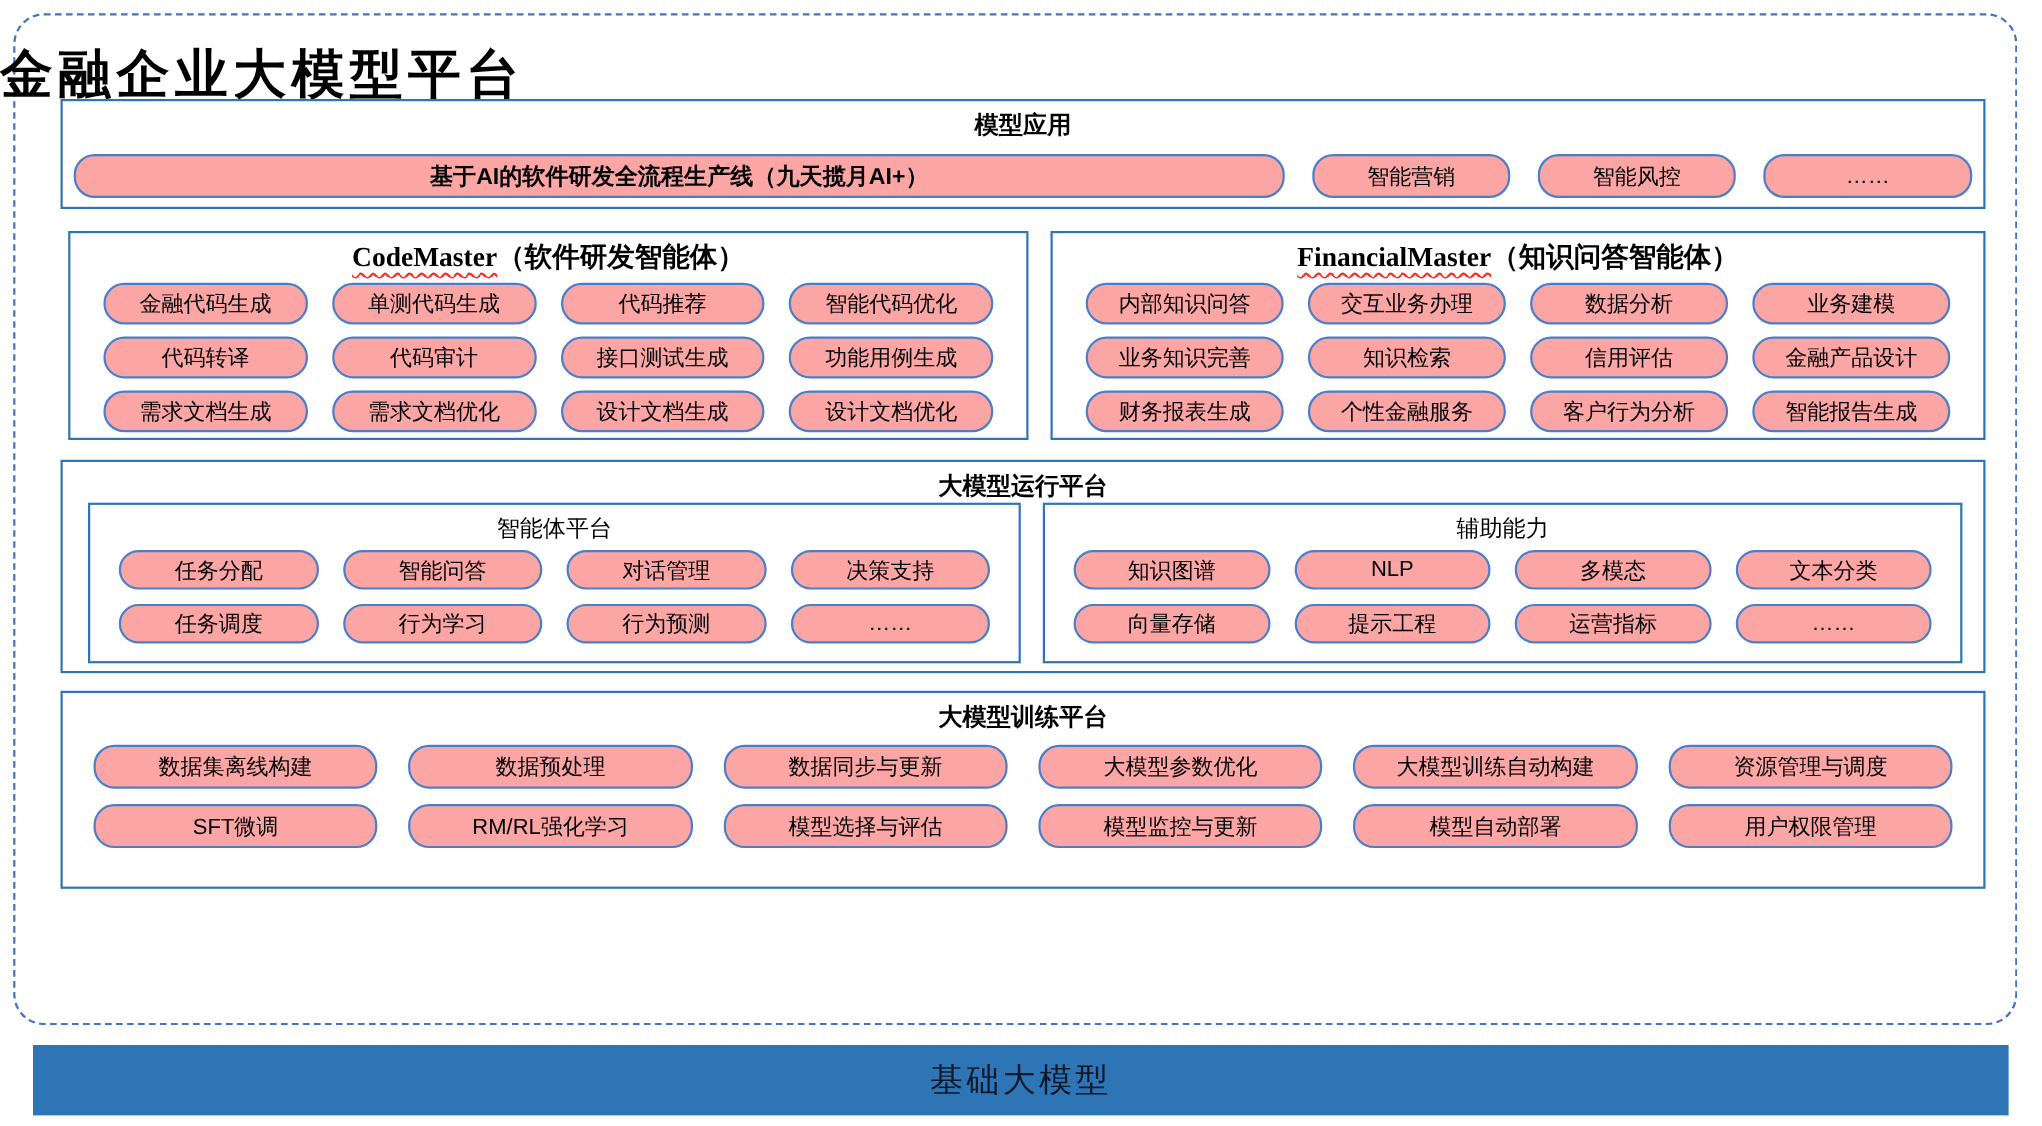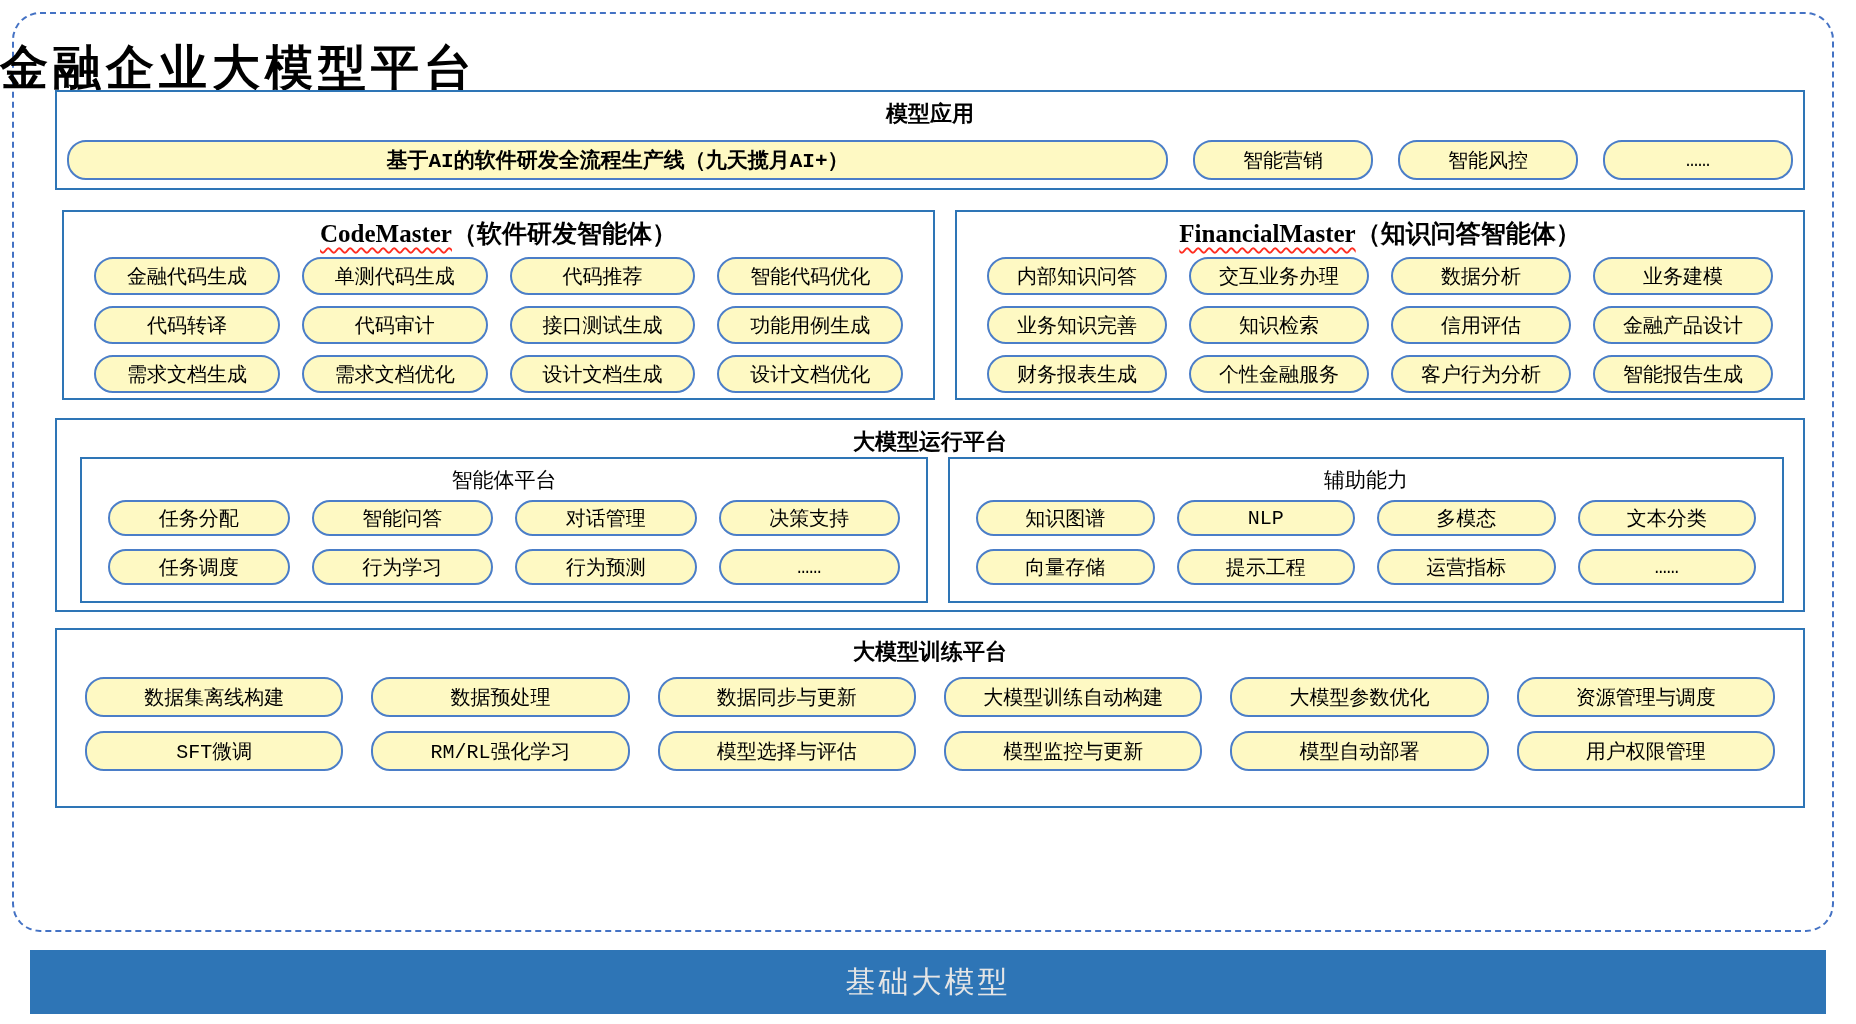--- a/index.html
+++ b/index.html
@@ -10,30 +10,30 @@
   .outer-dash{
     position:absolute;left:12px;top:12px;width:1818px;height:916px;
     border:2px dashed #4472c4;border-radius:28px;
   }
   .main-title{
     position:absolute;top:36px;left:0;width:100%;text-align:left;
     font-family:"DejaVu Serif","Liberation Serif",serif;
     font-size:48px;font-weight:700;letter-spacing:5px;
   }
   .section{
-    position:absolute;border:2px solid #2e75b6;background:#fff;box-sizing:border-box;font-family:Liberation Mono, monospace;
+    position:absolute;border:2px solid #2e75b6;background:#fff;box-sizing:border-box;
   }
   .sec-header{
     text-align:center;font-weight:700;font-size:22px;padding-top:7px;
   }
   .sec-header.thin{font-weight:400;font-size:21px;}
   .chip{
     box-sizing:border-box;height:40px;border:2px solid #4b7ec8;border-radius:19px;
     display:flex;align-items:center;justify-content:center;
-    font-size:20px;background:#fef9c3;white-space:nowrap;overflow:hidden;
+    font-size:20px;background:#fca5a5;white-space:nowrap;overflow:hidden;
   }
   
   #sec-app{left:55px;top:90px;width:1750px;height:100px;}
   .app-row{display:flex;gap:25px;padding:11px 10px 0 10px;align-items:stretch;}
   .app-pipeline{flex:1;font-weight:700;font-size:21px;}
   .app-small-1,.app-small-2{width:180px;}
   .app-small-3{width:190px;}
   
   .agent-box{position:absolute;top:210px;height:190px;border:2px solid #2e75b6;box-sizing:border-box;background:#fff;}
   #agent-code{left:62px;width:873px;}
@@ -61,21 +61,21 @@
   
   #sec-train{left:55px;top:628px;width:1750px;height:180px;}
   .train-grid{
     display:grid;grid-template-columns:repeat(6,1fr);
     column-gap:28px;row-gap:14px;padding:10px 28px 0 28px;
   }
   
   .footer-bar{
     position:absolute;left:30px;top:950px;width:1796px;height:64px;
     background:#2e75b6;display:flex;align-items:center;justify-content:center;
-    color:#e5e5e5;font-size:30px;letter-spacing:3px;
+    color:#0f172a;font-size:30px;letter-spacing:3px;
   }
 </style>
 </head>
 <body>
 
 <div class="canvas">
 
   <div class="outer-dash"></div>
 
   <div class="main-title">金融企业大模型平台</div>
@@ -155,22 +155,22 @@
         </div>
     </div>
   </div>
 
   <div class="section" id="sec-train">
     <div class="sec-header">大模型训练平台</div>
     <div class="train-grid">
         <div class="chip">数据集离线构建</div>
         <div class="chip">数据预处理</div>
         <div class="chip">数据同步与更新</div>
+        <div class="chip">大模型参数优化</div>
         <div class="chip">大模型训练自动构建</div>
-        <div class="chip">大模型参数优化</div>
         <div class="chip">资源管理与调度</div>
         <div class="chip">SFT微调</div>
         <div class="chip">RM/RL强化学习</div>
         <div class="chip">模型选择与评估</div>
         <div class="chip">模型监控与更新</div>
         <div class="chip">模型自动部署</div>
         <div class="chip">用户权限管理</div>
       </div>
   </div>
 

